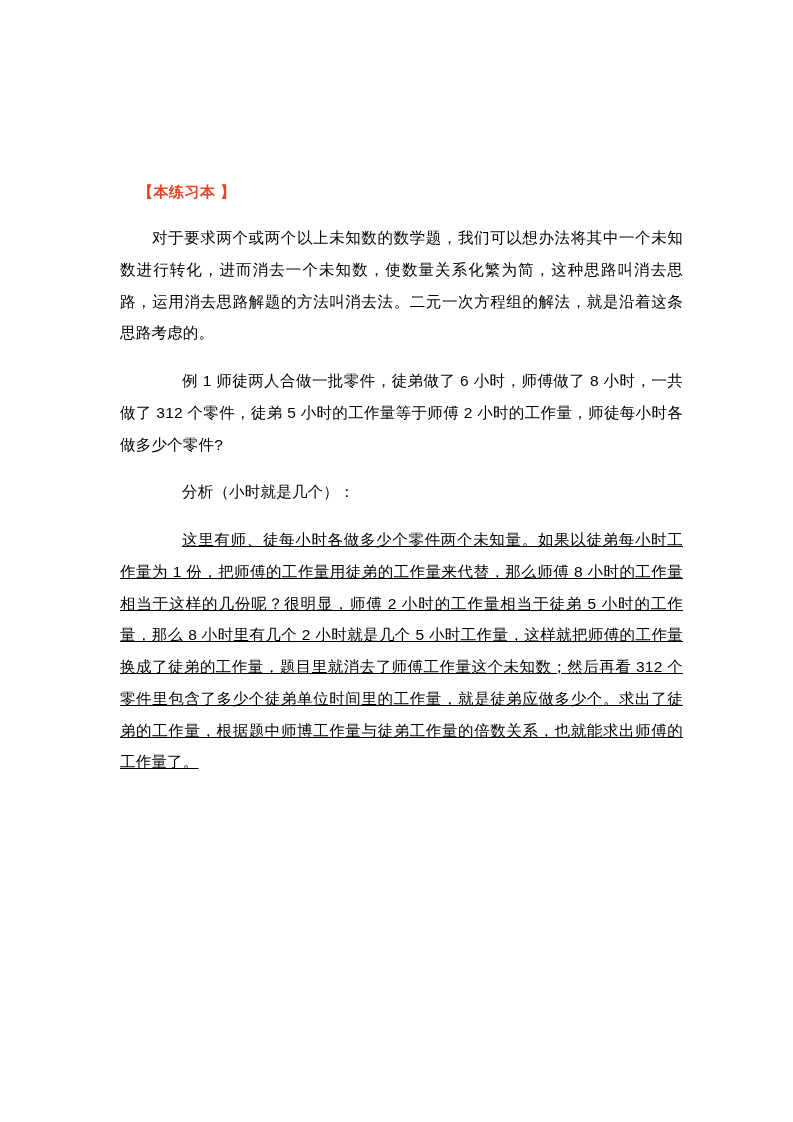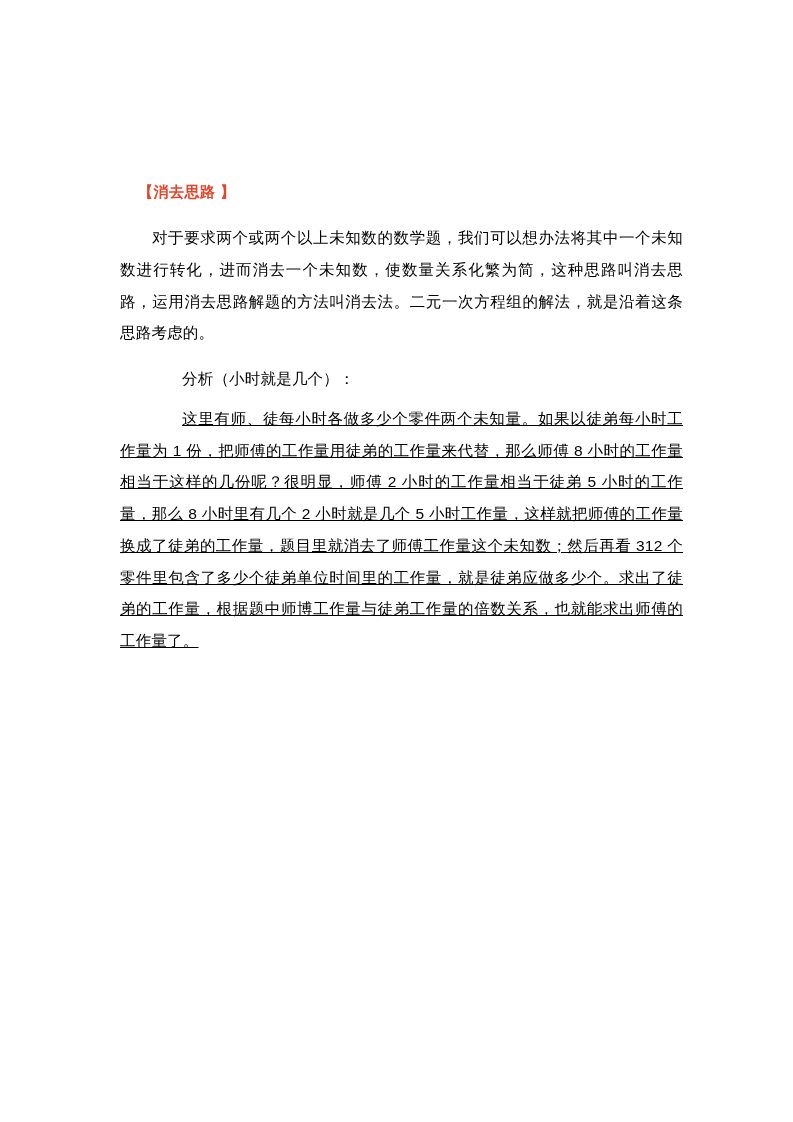--- a/index.html
+++ b/index.html
@@ -24,21 +24,21 @@
   }
   .heading {
     color: #e8442a;
     font-size: 15px;
     font-weight: bold;
     letter-spacing: 0.5px;
     margin: 0 0 18px 18px;
     line-height: 1.6;
   }
   p.para {
-    margin: 0 0 2px 0;
+    margin: 8px 0 2px 0;
     font-size: 15.5px;
     line-height: 2.05;
     text-align: justify;
     text-justify: inter-ideograph;
     letter-spacing: 0.2px;
   }
   p.indent1 {
     text-indent: 32px;
   }
   p.indent2 {
@@ -48,26 +48,27 @@
     text-indent: 62px;
     text-decoration: underline;
   }
   .spacer-sm { height: 6px; }
 </style>
 </head>
 <body>
 
 <div class="page">
 
-  <div class="heading">【消去思路 】</div>
+  <div class="heading">【本练习本 】</div>
 
   <p class="para indent1">对于要求两个或两个以上未知数的数学题，我们可以想办法将其中一个未知数进行转化，进而消去一个未知数，使数量关系化繁为简，这种思路叫消去思路，运用消去思路解题的方法叫消去法。二元一次方程组的解法，就是沿着这条思路考虑的。</p>
 
   <div class="spacer-sm"></div>
 
+  <p class="para indent2">例 1  师徒两人合做一批零件，徒弟做了 6 小时，师傅做了 8 小时，一共做了 312 个零件，徒弟 5 小时的工作量等于师傅 2 小时的工作量，师徒每小时各做多少个零件?</p>
 
   <div class="spacer-sm"></div>
 
   <p class="para indent2">分析（小时就是几个）：</p>
 
   <div class="spacer-sm"></div>
 
   <p class="para indent3">这里有师、徒每小时各做多少个零件两个未知量。如果以徒弟每小时工作量为 1 份，把师傅的工作量用徒弟的工作量来代替，那么师傅 8 小时的工作量相当于这样的几份呢？很明显，师傅 2 小时的工作量相当于徒弟 5 小时的工作量，那么 8 小时里有几个 2 小时就是几个 5 小时工作量，这样就把师傅的工作量换成了徒弟的工作量，题目里就消去了师傅工作量这个未知数；然后再看 312 个零件里包含了多少个徒弟单位时间里的工作量，就是徒弟应做多少个。求出了徒弟的工作量，根据题中师博工作量与徒弟工作量的倍数关系，也就能求出师傅的工作量了。</p>
 
   <div class="spacer-sm"></div>

